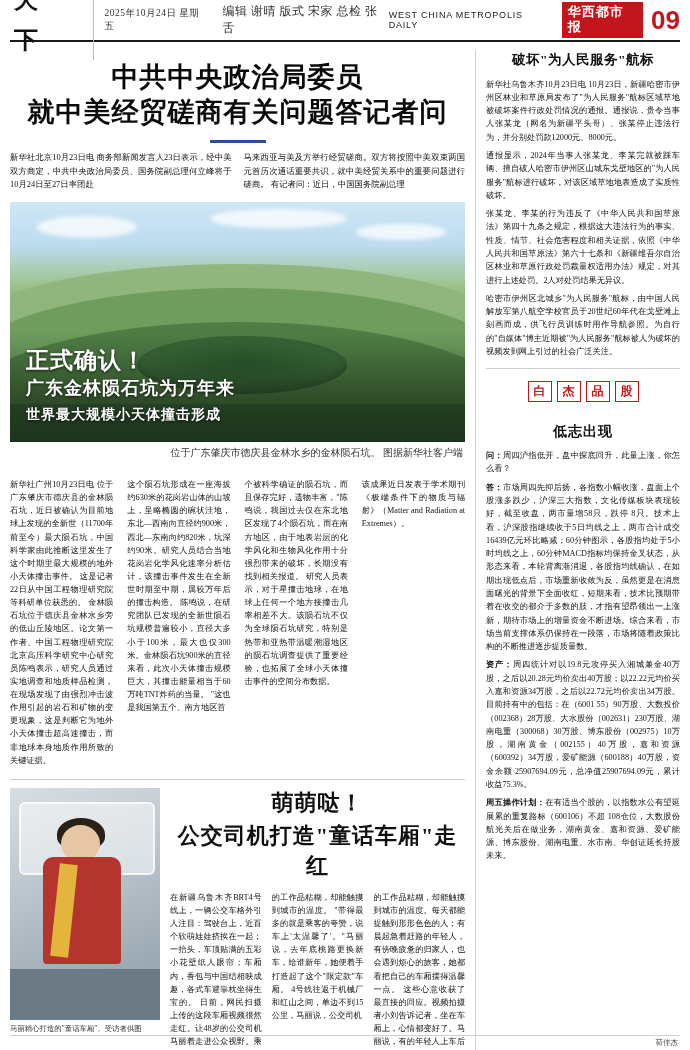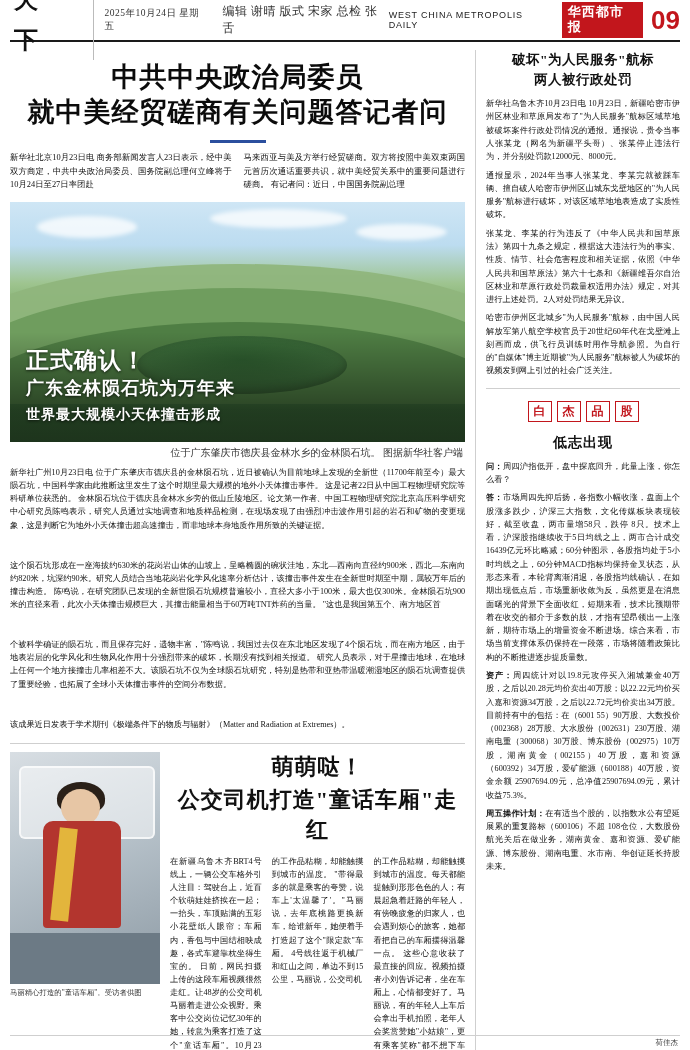--- a/index.html
+++ b/index.html
@@ -73,21 +73,21 @@
   }
   .photo-overlay { position:absolute; left:0; right:0; bottom:0; height:46%;
     background:linear-gradient(180deg, rgba(0,0,0,0) 0%, rgba(0,0,0,.45) 70%); }
   .photo-title { position:absolute; left:16px; bottom:18px; color:#fff; }
   .photo-title .t1 { font-size:23px; font-weight:bold; letter-spacing:1px; text-shadow:0 1px 3px rgba(0,0,0,.7); }
   .photo-title .t2 { font-size:18px; font-weight:bold; letter-spacing:1px; margin-top:0; text-shadow:0 1px 3px rgba(0,0,0,.7); }
   .photo-title .t3 { font-size:14px; font-weight:bold; letter-spacing:1px; margin-top:6px; text-shadow:0 1px 3px rgba(0,0,0,.7); }
   .photo-cap { font-size:10px; color:#333; padding:4px 2px 0; text-align:right; }
 
   
-  .cols4 { display:flex; gap:27px; font-size:8.2px; line-height:1.6; text-align:justify; margin-top:6px;flex-direction:column; }
+  .cols4 { display:flex; gap:14px; font-size:8.2px; line-height:1.6; text-align:justify; margin-top:18px; }
   .cols4 > div { flex:1; }
 
   
   .feature { margin-top:12px; border-top:1px solid #cfcfcf; padding-top:8px; display:flex; gap:10px; }
   .feat-photo-wrap { width:150px; }
   .feat-photo {
     width:150px; height:232px;
     background:linear-gradient(160deg,#d8dee3 0%,#b9c4cc 40%,#8d9aa4 100%);
     position:relative; overflow:hidden;
   }
@@ -105,21 +105,21 @@
   .feat-cols > div { flex:1; }
 
   
   .rc-head { font-size:13.5px; font-weight:bold; line-height:1.45; text-align:center; letter-spacing:.5px; }
   .rc-text { font-size:8.2px; line-height:1.62; text-align:justify; margin-top:8px; }
   .rc-text p { margin:0 0 5px; }
   .rc-divider { height:1px; background:#cfcfcf; margin:10px 0; }
 
   .tag-row { display:flex; justify-content:center; gap:5px; margin:12px 0 6px; }
   .tag-box { border:1px solid #c2161c; color:#c2161c; font-size:12px; font-weight:bold; padding:1px 5px; }
-  .rc-sub { font-size:14px; font-weight:bold; text-align:center; letter-spacing:1px; margin:12px 0 8px; }
+  .rc-sub { font-size:14px; font-weight:bold; text-align:center; letter-spacing:1px; margin:21px 0 8px; }
   .qa-q { font-weight:bold; }
 
   .bottom-rule { position:absolute; left:10px; right:10px; bottom:14px; height:1px; background:#cfcfcf; }
   .foot-credit { position:absolute; right:12px; bottom:2px; font-size:7.5px; color:#444; }
 </style>
 </head>
 <body>
 
 <div class="page">
 
@@ -217,21 +217,20 @@
 
 "他们说完我说得我的心情也特别好。"马丽表示，自己将继续丰富车厢装饰，在假日中与车厢温馨互动，让这辆"暖心公交"成为的心的城市风景。</div>
           </div>
 
         </div>
       </div>
     </div>
 
     <div class="right-col">
       <div class="rc-head">破坏"为人民服务"航标</div>
-      <div class="rc-head">两人被行政处罚</div>
       <div class="rc-text">
         <p>新华社乌鲁木齐10月23日电 10月23日，新疆哈密市伊州区林业和草原局发布了"为人民服务"航标区域草地被破坏案件行政处罚情况的通报。通报说，贵令当事人张某龙（网名为新疆平头哥）、张某停止违法行为，并分别处罚款12000元、8000元。</p>
         <p>通报显示，2024年当事人张某龙、李某完就被踩车辆、擅自破人哈密市伊州区山城东戈壁地区的"为人民服务"航标进行破坏，对该区域草地地表造成了实质性破坏。</p>
         <p>张某龙、李某的行为违反了《中华人民共和国草原法》第四十九条之规定，根据这大违法行为的事实、性质、情节、社会危害程度和相关证据，依照《中华人民共和国草原法》第六十七条和《新疆维吾尔自治区林业和草原行政处罚裁量权适用办法》规定，对其进行上述处罚。2人对处罚结果无异议。</p>
         <p>哈密市伊州区北城乡"为人民服务"航标，由中国人民解放军第八航空学校官员于20世纪60年代在戈壁滩上刻画而成，供飞行员训练时用作导航参照。为自行的"自媒体"博主近期被"为人民服务"航标被人为破坏的视频发到网上引过的社会广泛关注。</p>
       </div>
 
       <div class="rc-divider"></div>
 
       <div class="tag-row">

